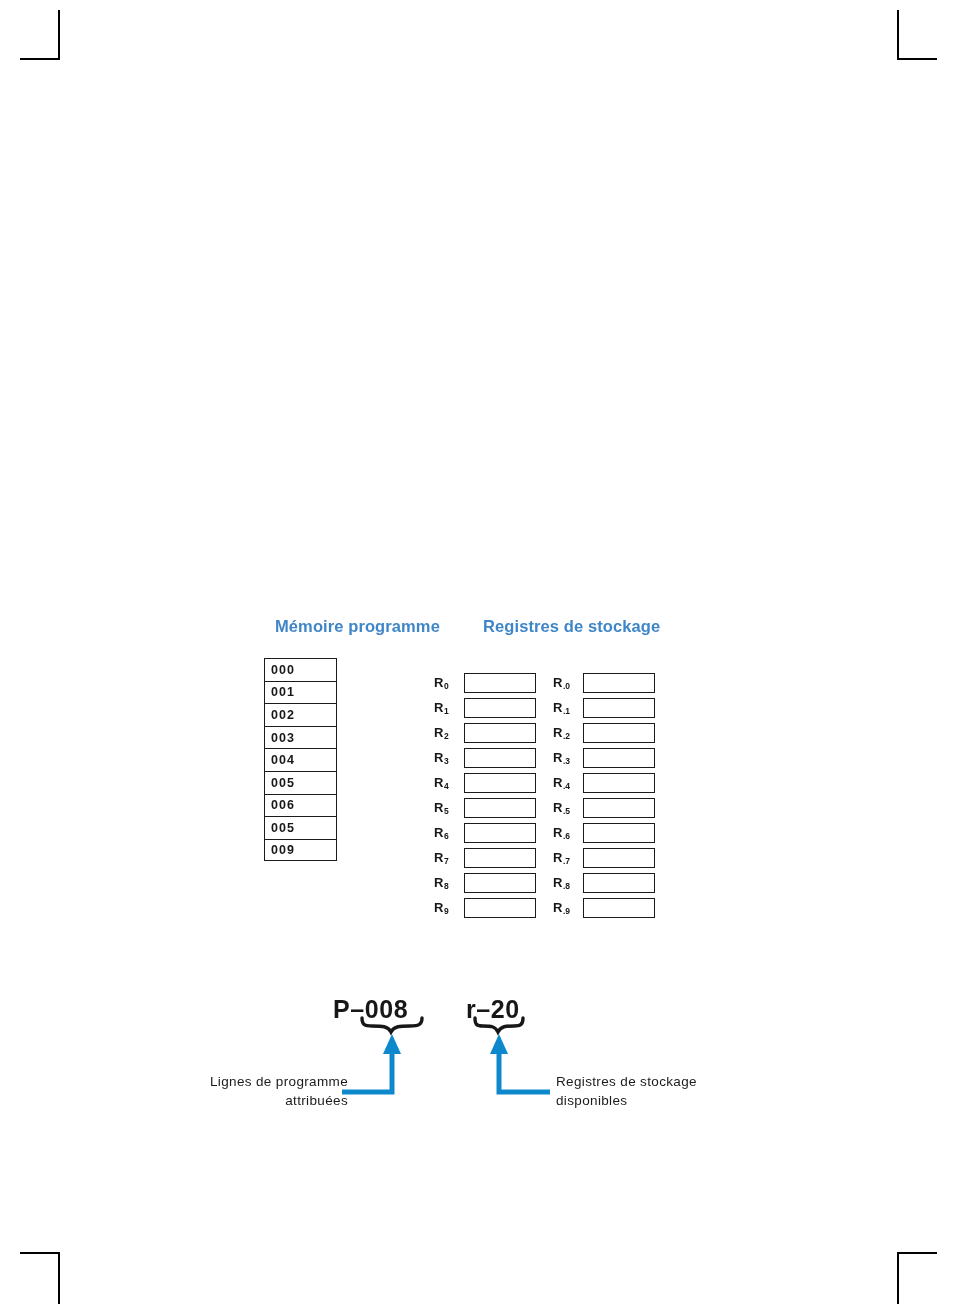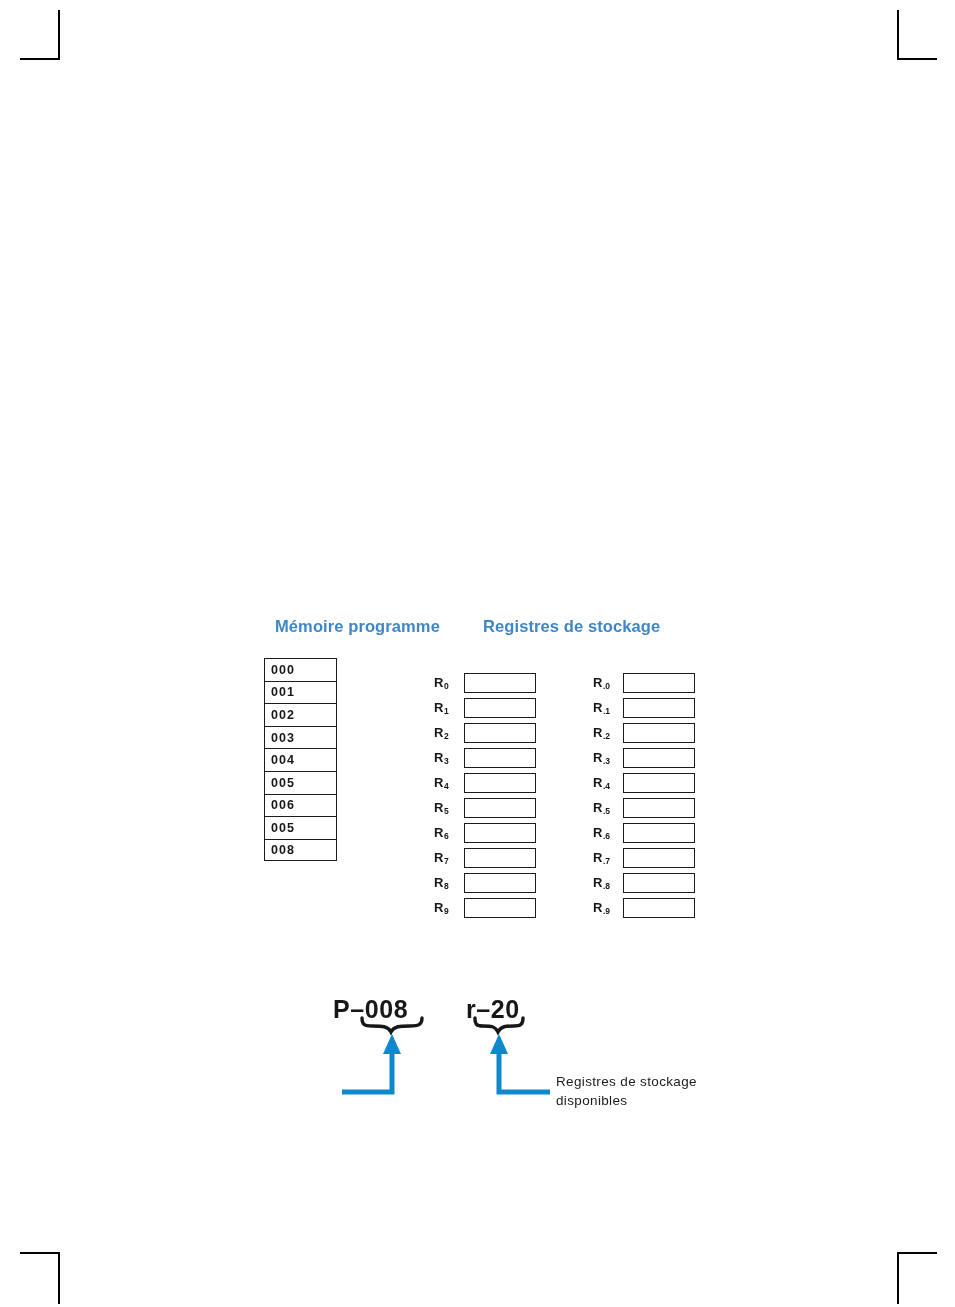--- a/index.html
+++ b/index.html
@@ -44,21 +44,21 @@
     box-sizing:border-box;width:73px;height:22.6px;
     border:1.4px solid #1b1b1b;border-bottom:none;
     font-size:12.5px;font-weight:bold;color:#171717;
     display:flex;align-items:center;padding-left:6px;letter-spacing:1.1px;
   }
   .prog-row:last-child{border-bottom:1.4px solid #1b1b1b;}
 
   
   .reg-col{position:absolute;top:670px;}
   .reg-col-1{left:434px;}
-  .reg-col-2{left:553px;margin-left:40px;}
+  .reg-col-2{left:553px;}
   .reg-row{height:25px;display:flex;align-items:center;}
   .reg-label{
     width:30px;font-size:13px;font-weight:bold;color:#171717;
     text-align:left;white-space:nowrap;
   }
   .reg-label sub{font-size:8.5px;font-weight:bold;vertical-align:baseline;
     position:relative;top:2px;left:.5px;}
   .reg-box{
     box-sizing:border-box;width:72px;height:20px;
     border:1.4px solid #1b1b1b;background:#fff;
@@ -113,21 +113,21 @@
 
   <div class="prog-list" id="prog-list">
       <div class="prog-row">000</div>
       <div class="prog-row">001</div>
       <div class="prog-row">002</div>
       <div class="prog-row">003</div>
       <div class="prog-row">004</div>
       <div class="prog-row">005</div>
       <div class="prog-row">006</div>
       <div class="prog-row">005</div>
-      <div class="prog-row">008</div>
+      <div class="prog-row">009</div>
     </div>
 
   <div class="reg-col reg-col-1" id="reg-col-1">
       <div class="reg-row">
         <div class="reg-label"><span>R</span><sub>0</sub></div>
         <div class="reg-box"></div>
       </div>
       <div class="reg-row">
         <div class="reg-label"><span>R</span><sub>1</sub></div>
         <div class="reg-box"></div>
@@ -223,16 +223,18 @@
   <svg class="leader" style="left:340px;top:1030px;" width="70" height="70" viewBox="0 0 70 70">
     <path d="M2,62 L52,62 L52,22" fill="none" stroke="#0e88cc" stroke-width="5"></path>
     <path d="M52,4 L61,24 L43,24 Z" fill="#0e88cc"></path>
   </svg>
 
   <svg class="leader" style="left:490px;top:1030px;" width="70" height="70" viewBox="0 0 70 70">
     <path d="M60,62 L9,62 L9,22" fill="none" stroke="#0e88cc" stroke-width="5"></path>
     <path d="M9,4 L18,24 L0,24 Z" fill="#0e88cc"></path>
   </svg>
 
+  <div class="caption caption-left">Lignes de programme
+attribuées</div>
   <div class="caption caption-right">Registres de stockage
 disponibles</div>
 
 </div>
 
 </body></html>

